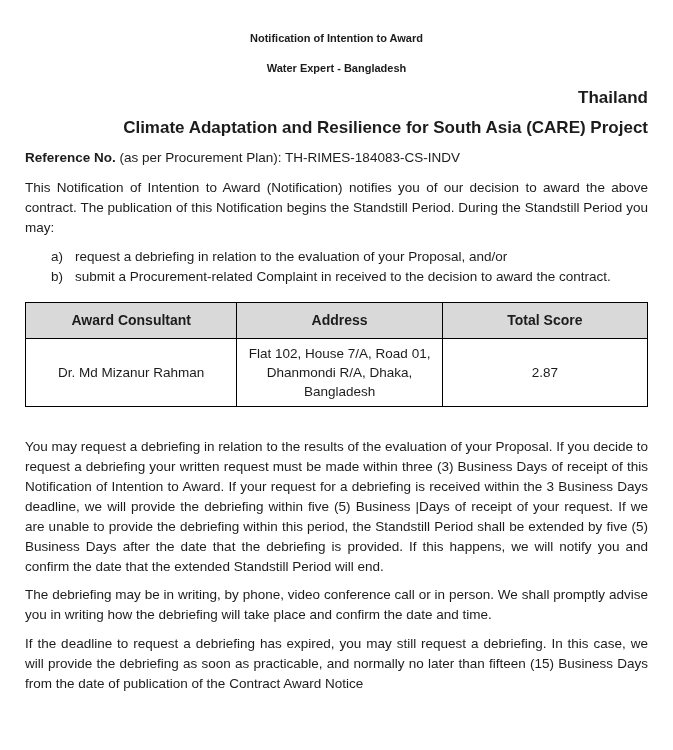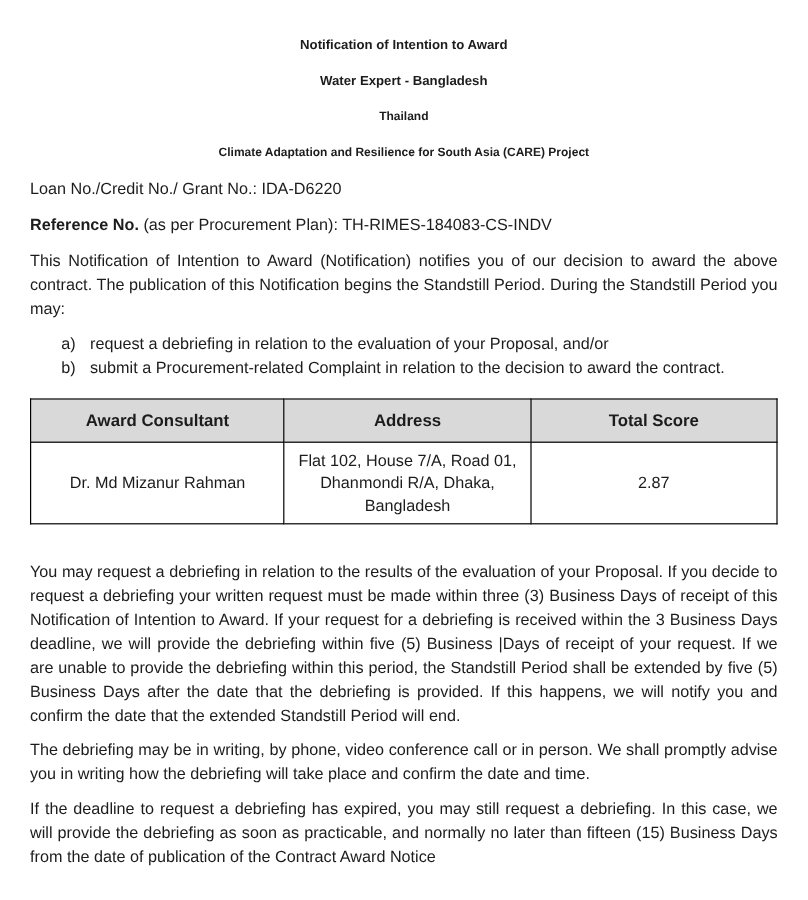--- a/index.html
+++ b/index.html
@@ -15,23 +15,23 @@
   .doc-page { padding: 28px 25px 0 25px; }
 
   .center-heading {
     font-size: 11px;
     font-weight: bold;
     text-align: center;
     margin-bottom: 10px;
     line-height: 20px;
   }
   .left-heading {
-    font-size: 10px;
+    font-size: 17px;
     font-weight: bold;
-    text-align: center;
+    text-align: right;
     margin-bottom: 10px;
     line-height: 20px;
   }
   .plain-line { margin-bottom: 10px; line-height: 20px; }
   .para { text-align: justify; margin-bottom: 9px; }
   .para b, .plain-line b { font-weight: bold; }
 
   .options { margin: 0 0 0 26px; }
   .option { display: flex; white-space: nowrap; line-height: 20px; }
   .option .marker { flex: 0 0 24px; }
@@ -68,34 +68,33 @@
 <div class="doc-page">
 
   <div class="center-heading">Notification of Intention to Award</div>
 
   <div class="center-heading">Water Expert - Bangladesh</div>
 
   <div class="left-heading">Thailand</div>
 
   <div class="left-heading">Climate Adaptation and Resilience for South Asia (CARE) Project</div>
 
-  <div class="plain-line">Loan No./Credit No./ Grant No.: IDA-D6220</div>
 
   <div class="plain-line"><b>Reference No.</b><span> (as per Procurement Plan): TH-RIMES-184083-CS-INDV</span></div>
 
   <p class="para">This Notification of Intention to Award (Notification) notifies you of our decision to award the above contract. The publication of this Notification begins the Standstill Period. During the Standstill Period you may:</p>
 
   <div class="options">
     <div class="option">
       <span class="marker">a)</span>
       <span>request a debriefing in relation to the evaluation of your Proposal, and/or</span>
     </div>
     <div class="option">
       <span class="marker">b)</span>
-      <span>submit a Procurement-related Complaint in relation to the decision to award the contract.</span>
+      <span>submit a Procurement-related Complaint in received to the decision to award the contract.</span>
     </div>
   </div>
 
   <table class="award">
     <colgroup>
         <col class="c1">
         <col class="c2">
         <col class="c3">
       </colgroup>
     <thead>

